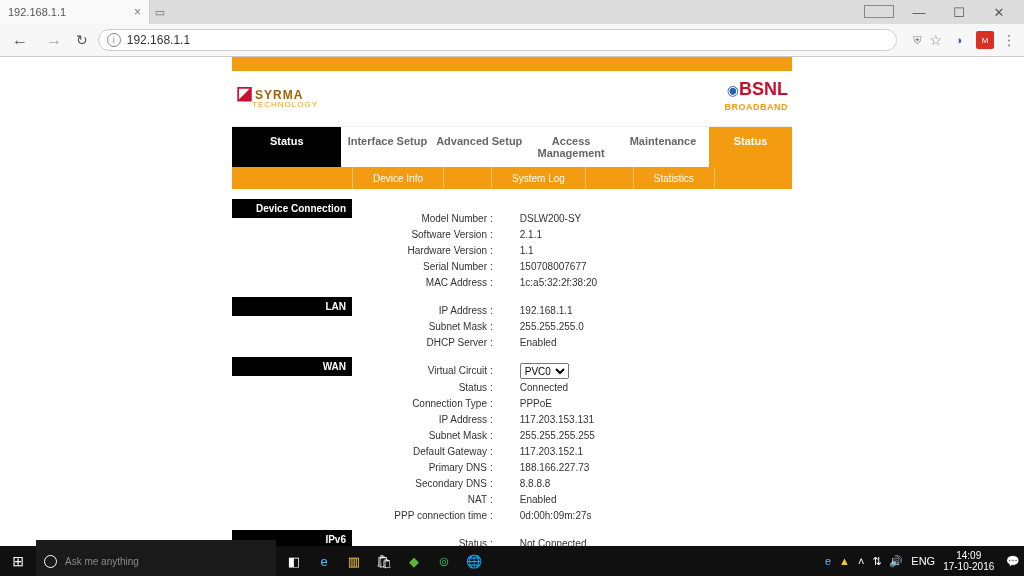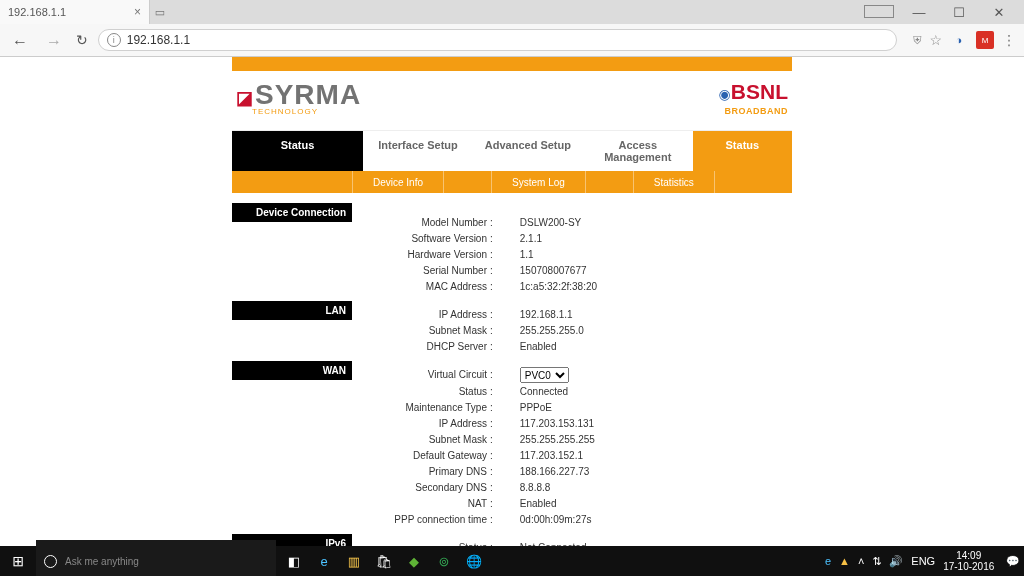--- a/index.html
+++ b/index.html
@@ -18,25 +18,25 @@
   .url-box { flex: 1; display: flex; align-items: center; border: 1px solid #d0d0d0; border-radius: 12px; height: 22px; padding: 0 8px; font-size: 12px; color: #333; background: #fff;}
   .url-box .info-icon { border: 1px solid #888; border-radius: 50%; width: 14px; height: 14px; display: flex; align-items: center; justify-content: center; font-size: 9px; margin-right: 6px; color: #888;}
   .addr-icons { display: flex; align-items: center; gap: 8px; padding-left: 6px;}
   .star { font-size: 14px; color: #888;}
   .ext-icon { width: 18px; height: 18px; display: flex; align-items: center; justify-content: center; font-size: 11px; }
   .content-area { height: 500px; overflow-y: auto; background: #fff; }
   .page { width: 560px; margin: 0 auto; }
   .orange-bar { height: 14px; background: #f39c12; }
   .logo-row { display: flex; justify-content: space-between; align-items: center; padding: 8px 4px 14px; }
   .logo-syrma { font-family: Arial; }
-  .logo-syrma .sy { font-size: 28px; font-weight: bold; color: #737373; letter-spacing: 1px;}
+  .logo-syrma .sy { font-size: 12px; font-weight: bold; color: #a16207; letter-spacing: 1px;}
   .logo-syrma .sq { color: #c8102e; font-size: 18px; font-weight: bold; margin-right: 2px;}
   .logo-syrma .tech { font-size: 8px; color: #f39c12; letter-spacing: 1px; display: block; margin-top: -4px; margin-left: 16px;}
   .logo-bsnl { text-align: right; }
-  .logo-bsnl .bsnl { font-size: 21px; font-weight: bold; color: #c8102e; }
+  .logo-bsnl .bsnl { font-size: 18px; font-weight: bold; color: #c8102e; }
   .logo-bsnl .bb { font-size: 9px; color: #f39c12; font-weight: bold; letter-spacing: 0.5px;}
   .logo-bsnl .dot { color: #2a62b0; font-size: 14px;}
   .nav { display: flex; border-top: 1px solid #eee;}
   .nav-cell { flex: 1; text-align: center; padding: 8px 2px; font-size: 11px; color: #666; font-weight: bold; cursor: pointer; line-height: 1.1;}
   .nav-cell.active-black { background: #000; color: #fff; flex: 1.2;}
   .nav-cell.active-orange { background: #f39c12; color: #fff; flex: 0.9;}
   .subnav { display: flex; background: #f39c12; height: 22px; align-items: stretch; padding-left: 120px; gap: 47px;}
   .subnav-item { color: #fff; font-size: 10px; padding: 4px 20px; border-right: 1px solid rgba(255,255,255,0.4); border-left: 1px solid rgba(255,255,255,0.4); display: flex; align-items: center; cursor: pointer;}
   .subnav-item:first-child { border-left: 1px solid rgba(255,255,255,0.4); }
   .body-row { display: flex; }
@@ -106,20 +106,21 @@
       <div class="logo-bsnl">
         <span class="dot">◉</span><span class="bsnl">BSNL</span><br>
         <span class="bb">BROADBAND</span>
       </div>
     </div>
     <div class="nav">
       <div class="nav-cell active-black">Status</div>
       <div class="nav-cell">Interface Setup</div>
       <div class="nav-cell">Advanced Setup</div>
       <div class="nav-cell">Access Management</div>
+      <div class="nav-cell">Maintenance</div>
       <div class="nav-cell active-orange">Status</div>
     </div>
     <div class="subnav">
       <div class="subnav-item">Device Info</div>
       <div class="subnav-item">System Log</div>
       <div class="subnav-item">Statistics</div>
     </div>
 
     <div class="body-row">
       <div class="side-col">
@@ -187,21 +188,21 @@
             <span class="k">Virtual Circuit</span>
             <span class="sep">:</span>
             <span class="v"><select class="pvc"><option>PVC0</option></select></span>
           </div>
         <div class="kv">
             <span class="k">Status</span>
             <span class="sep">:</span>
             <span class="v">Connected</span>
           </div>
         <div class="kv">
-            <span class="k">Maintenance Type</span>
+            <span class="k">Connection Type</span>
             <span class="sep">:</span>
             <span class="v">PPPoE</span>
           </div>
         <div class="kv">
             <span class="k">IP Address</span>
             <span class="sep">:</span>
             <span class="v">117.203.153.131</span>
           </div>
         <div class="kv">
             <span class="k">Subnet Mask</span>

